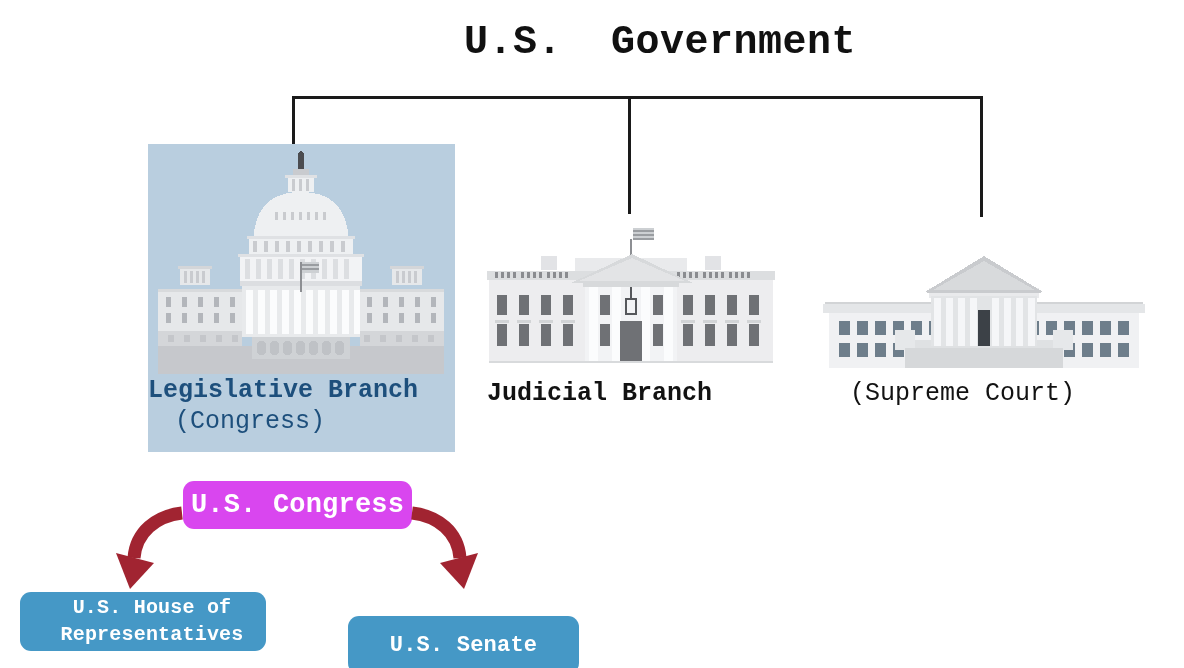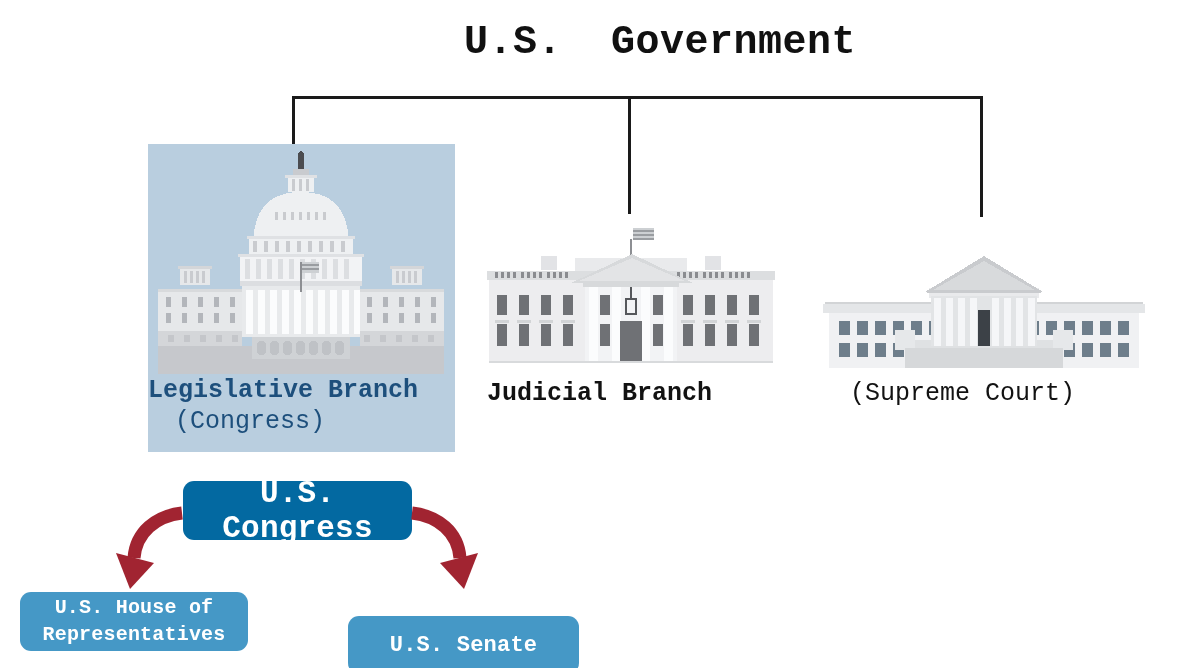--- a/index.html
+++ b/index.html
@@ -28,22 +28,22 @@
   .branch-label .sub{font-size:25px;font-weight:normal;margin-left:27px;}
   .leg-label{left:0;right:0;top:232px;color:#1d4f7c;}
   .exec-label{left:487px;top:379px;width:288px;color:#121212;}
   .jud-label{left:823px;top:379px;width:322px;color:#121212;}
 
   .node-box{
     position:absolute;border-radius:11px;display:flex;flex-direction:column;
     align-items:center;justify-content:center;color:#ffffff;font-weight:bold;
     text-align:center;letter-spacing:.2px;
   }
-  .congress-box{left:183px;top:481px;width:229px;height:59px;background:#0369a1;font-size:31px;}
-  .house-box{left:20px;top:592px;width:228px;height:59px;background:#4598c6;font-size:20px;line-height:1.32;}
+  .congress-box{left:183px;top:481px;width:229px;height:48px;background:#d946ef;font-size:27px;}
+  .house-box{left:20px;top:592px;width:228px;height:59px;background:#4598c6;font-size:20px;line-height:1.32;padding-left:18px;}
   .senate-box{left:348px;top:616px;width:231px;height:58px;background:#4598c6;font-size:22px;}
   .arrow{position:absolute;}
   .arrow-left{left:108px;top:506px;}
   .arrow-right{left:404px;top:506px;}
 </style>
 </head>
 <body>
 
 <div class="stage">
 

